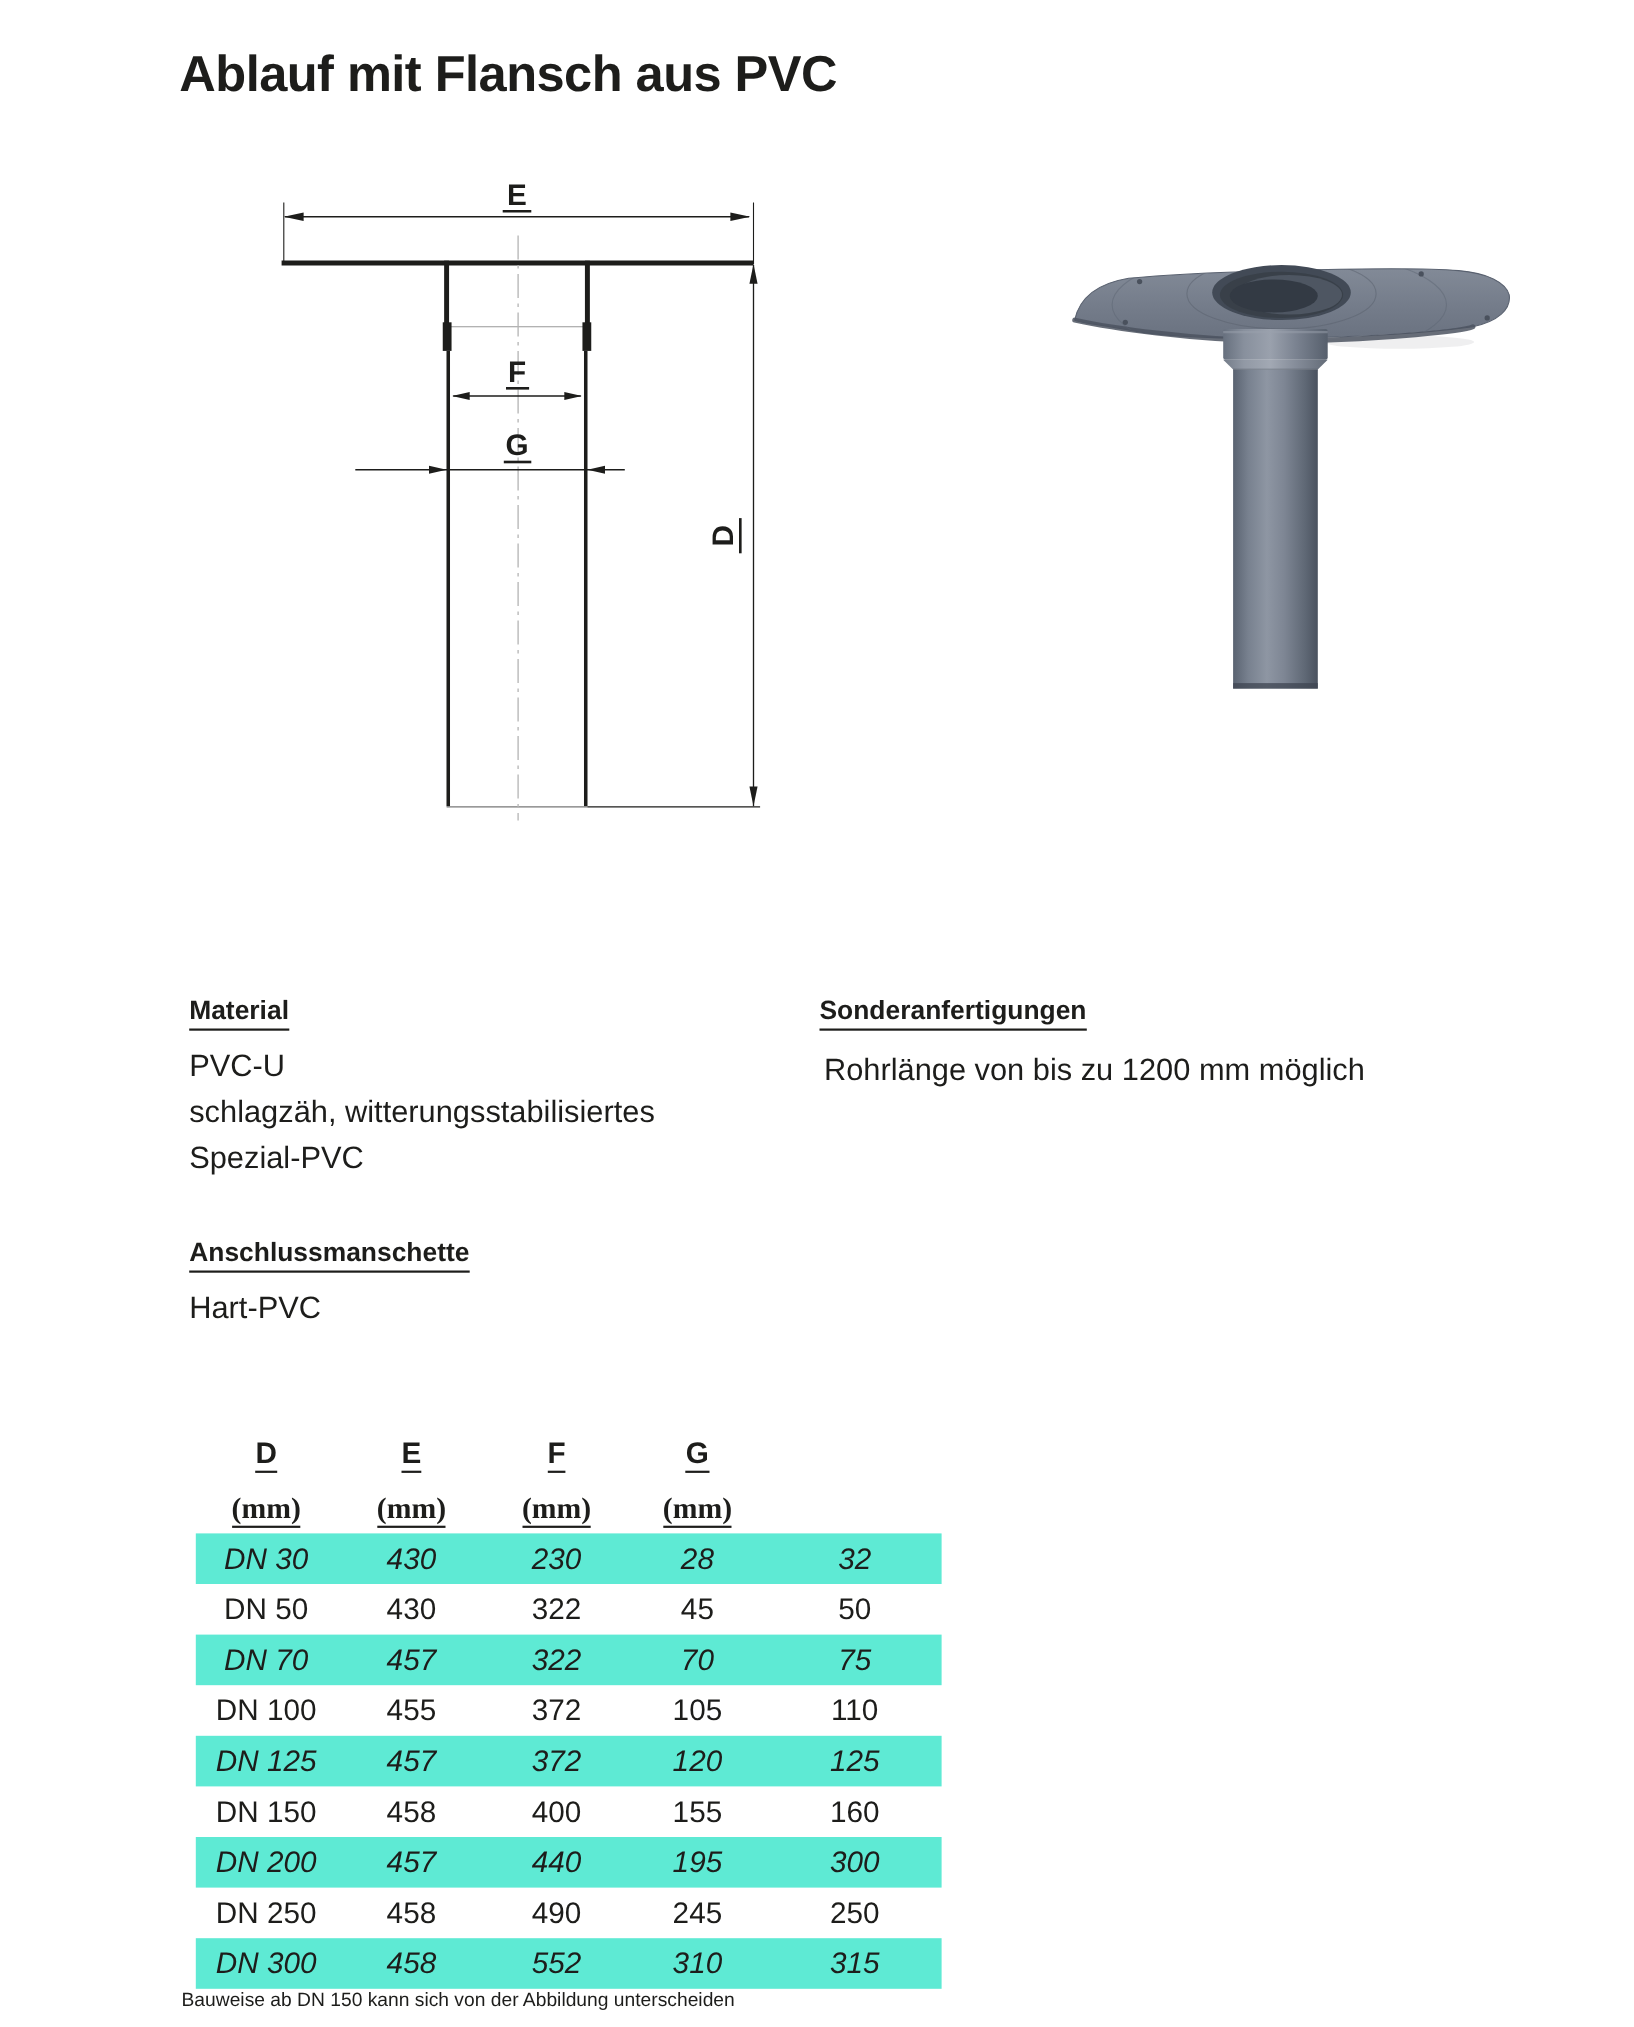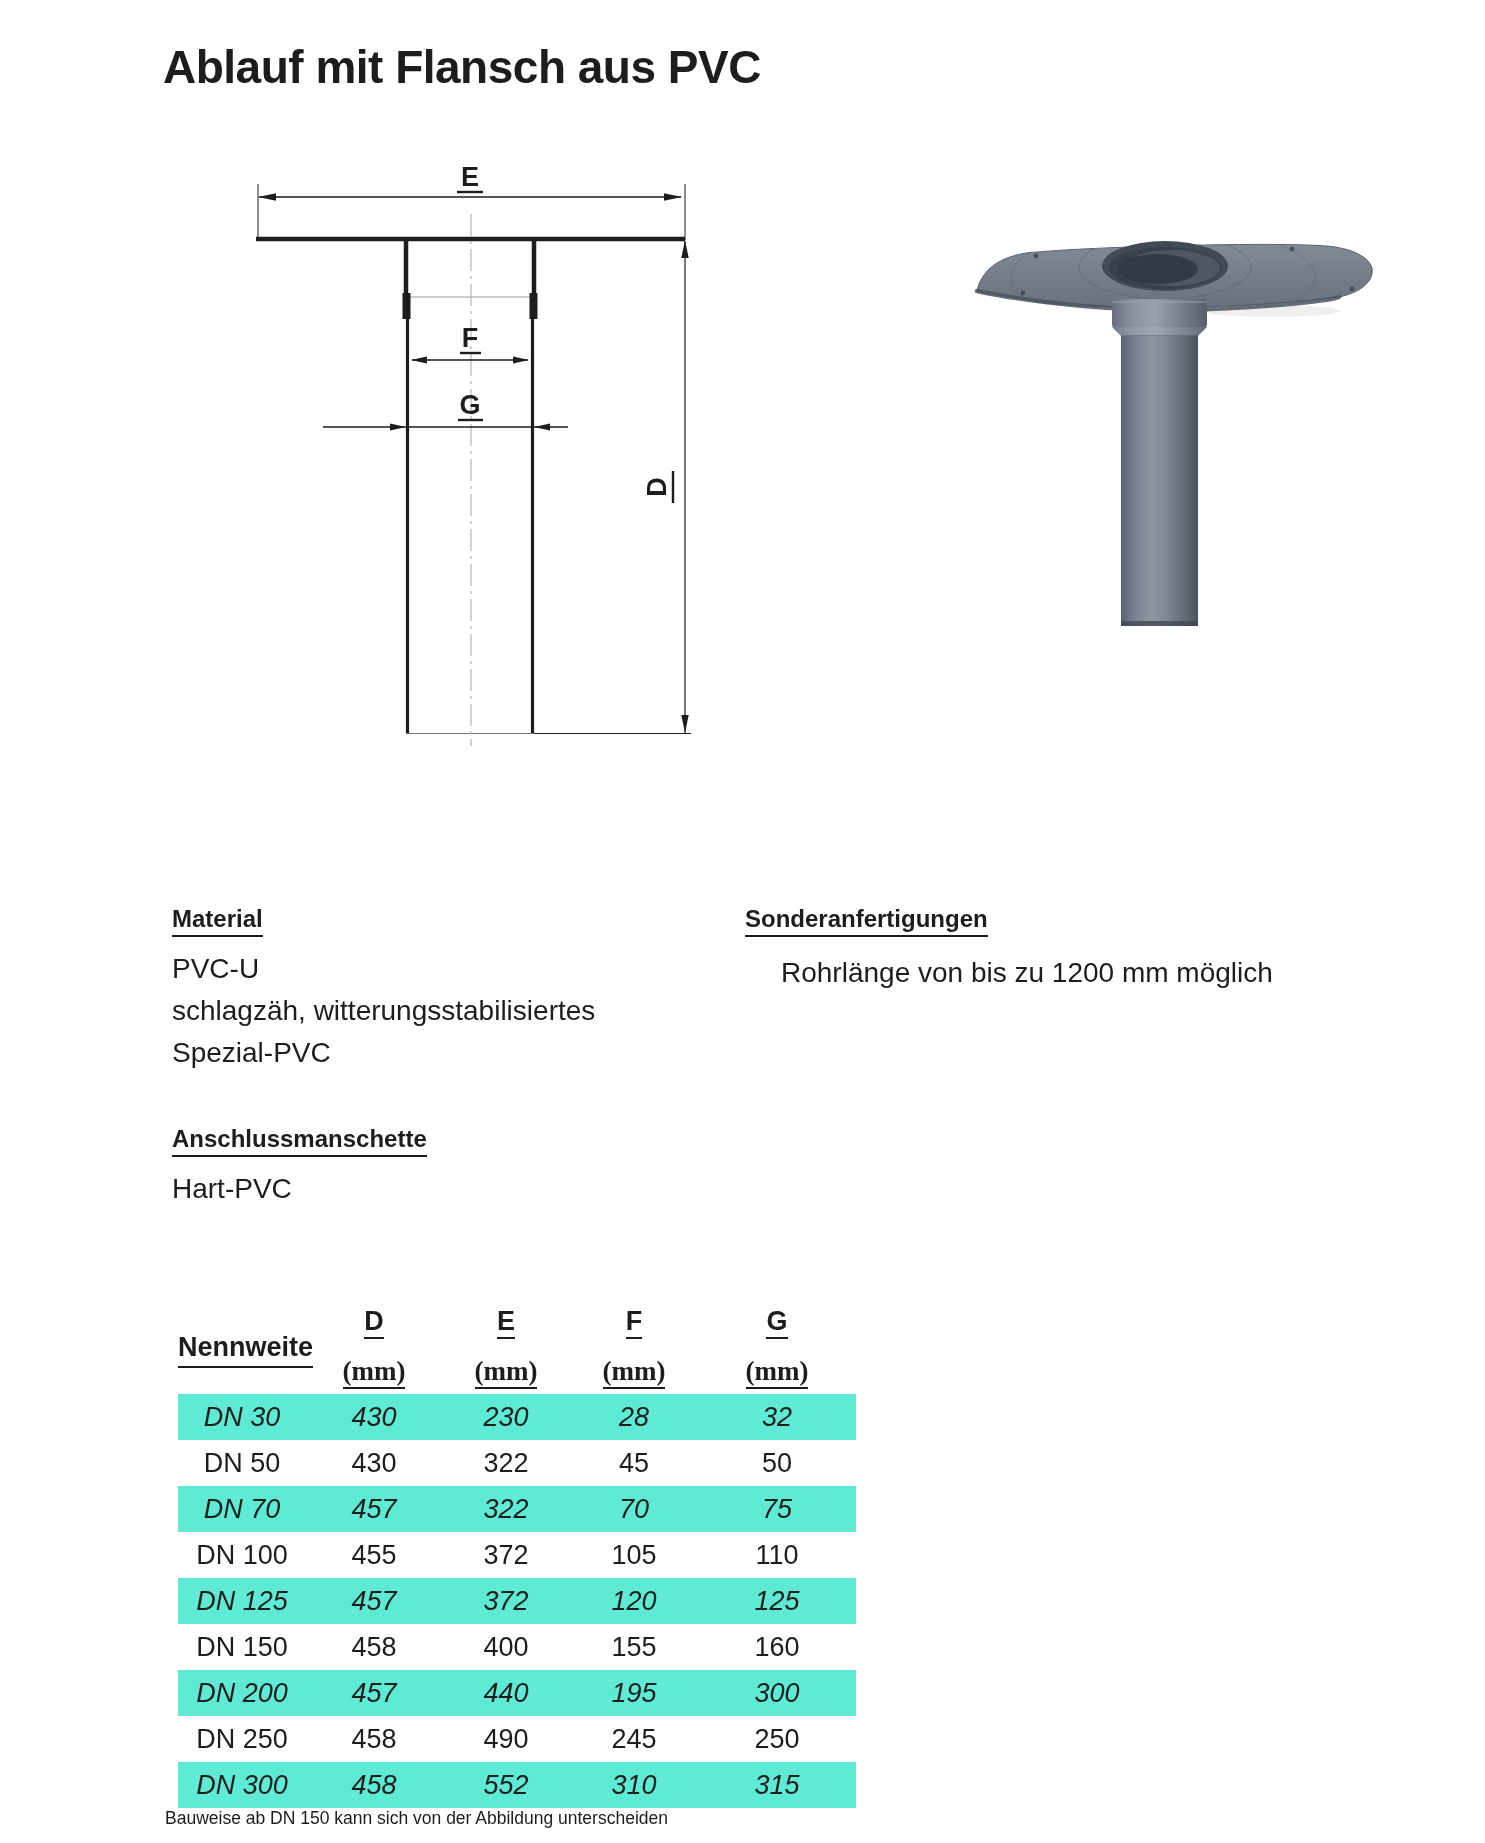--- a/index.html
+++ b/index.html
@@ -157,32 +157,29 @@
 <div class="abs sec-heading" style="left:172px;top:905px;">
   <span>Material</span>
 </div>
 <div class="abs sec-line" style="left:172px;top:948px;">PVC-U</div>
 <div class="abs sec-line" style="left:172px;top:990px;">schlagzäh, witterungsstabilisiertes</div>
 <div class="abs sec-line" style="left:172px;top:1032px;">Spezial-PVC</div>
 
 <div class="abs sec-heading" style="left:745px;top:905px;">
   <span>Sonderanfertigungen</span>
 </div>
-<div class="abs sec-line" style="left:781px;top:952px;text-align:center;">Rohrlänge von bis zu 1200 mm möglich</div>
+<div class="abs sec-line" style="left:749px;top:952px;text-align:center;">Rohrlänge von bis zu 1200 mm möglich</div>
 
 <div class="abs sec-heading" style="left:172px;top:1125px;">
   <span>Anschlussmanschette</span>
 </div>
 <div class="abs sec-line" style="left:172px;top:1168px;">Hart-PVC</div>
 
 <div class="abs size-table">
   <div class="thead">
-    <div class="hdr-name">
-      <span>Nennweite</span>
-    </div>
     <div class="hdr-cell">
       <div class="hdr-line1"><span>D</span></div>
       <div class="hdr-line2"><span>(mm)</span></div>
     </div>
     <div class="hdr-cell">
       <div class="hdr-line1"><span>E</span></div>
       <div class="hdr-line2"><span>(mm)</span></div>
     </div>
     <div class="hdr-cell">
       <div class="hdr-line1"><span>F</span></div>

